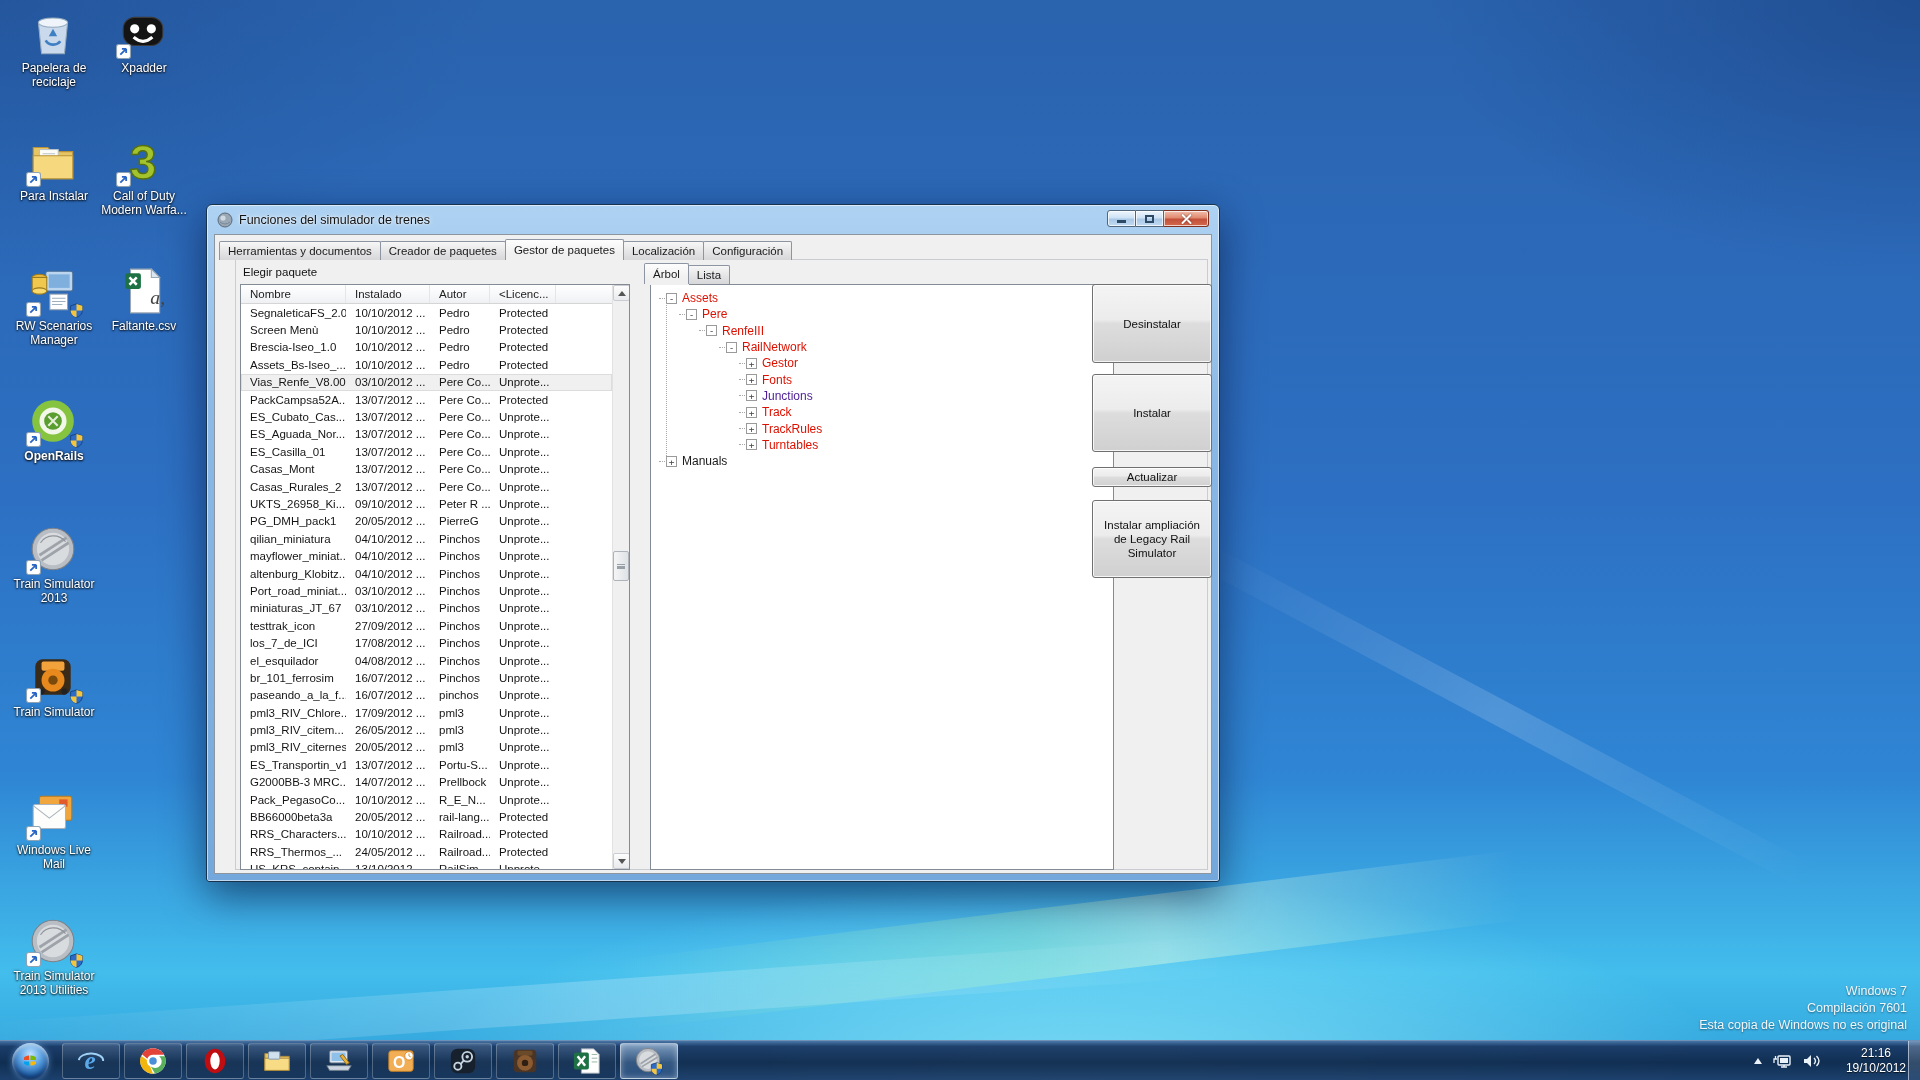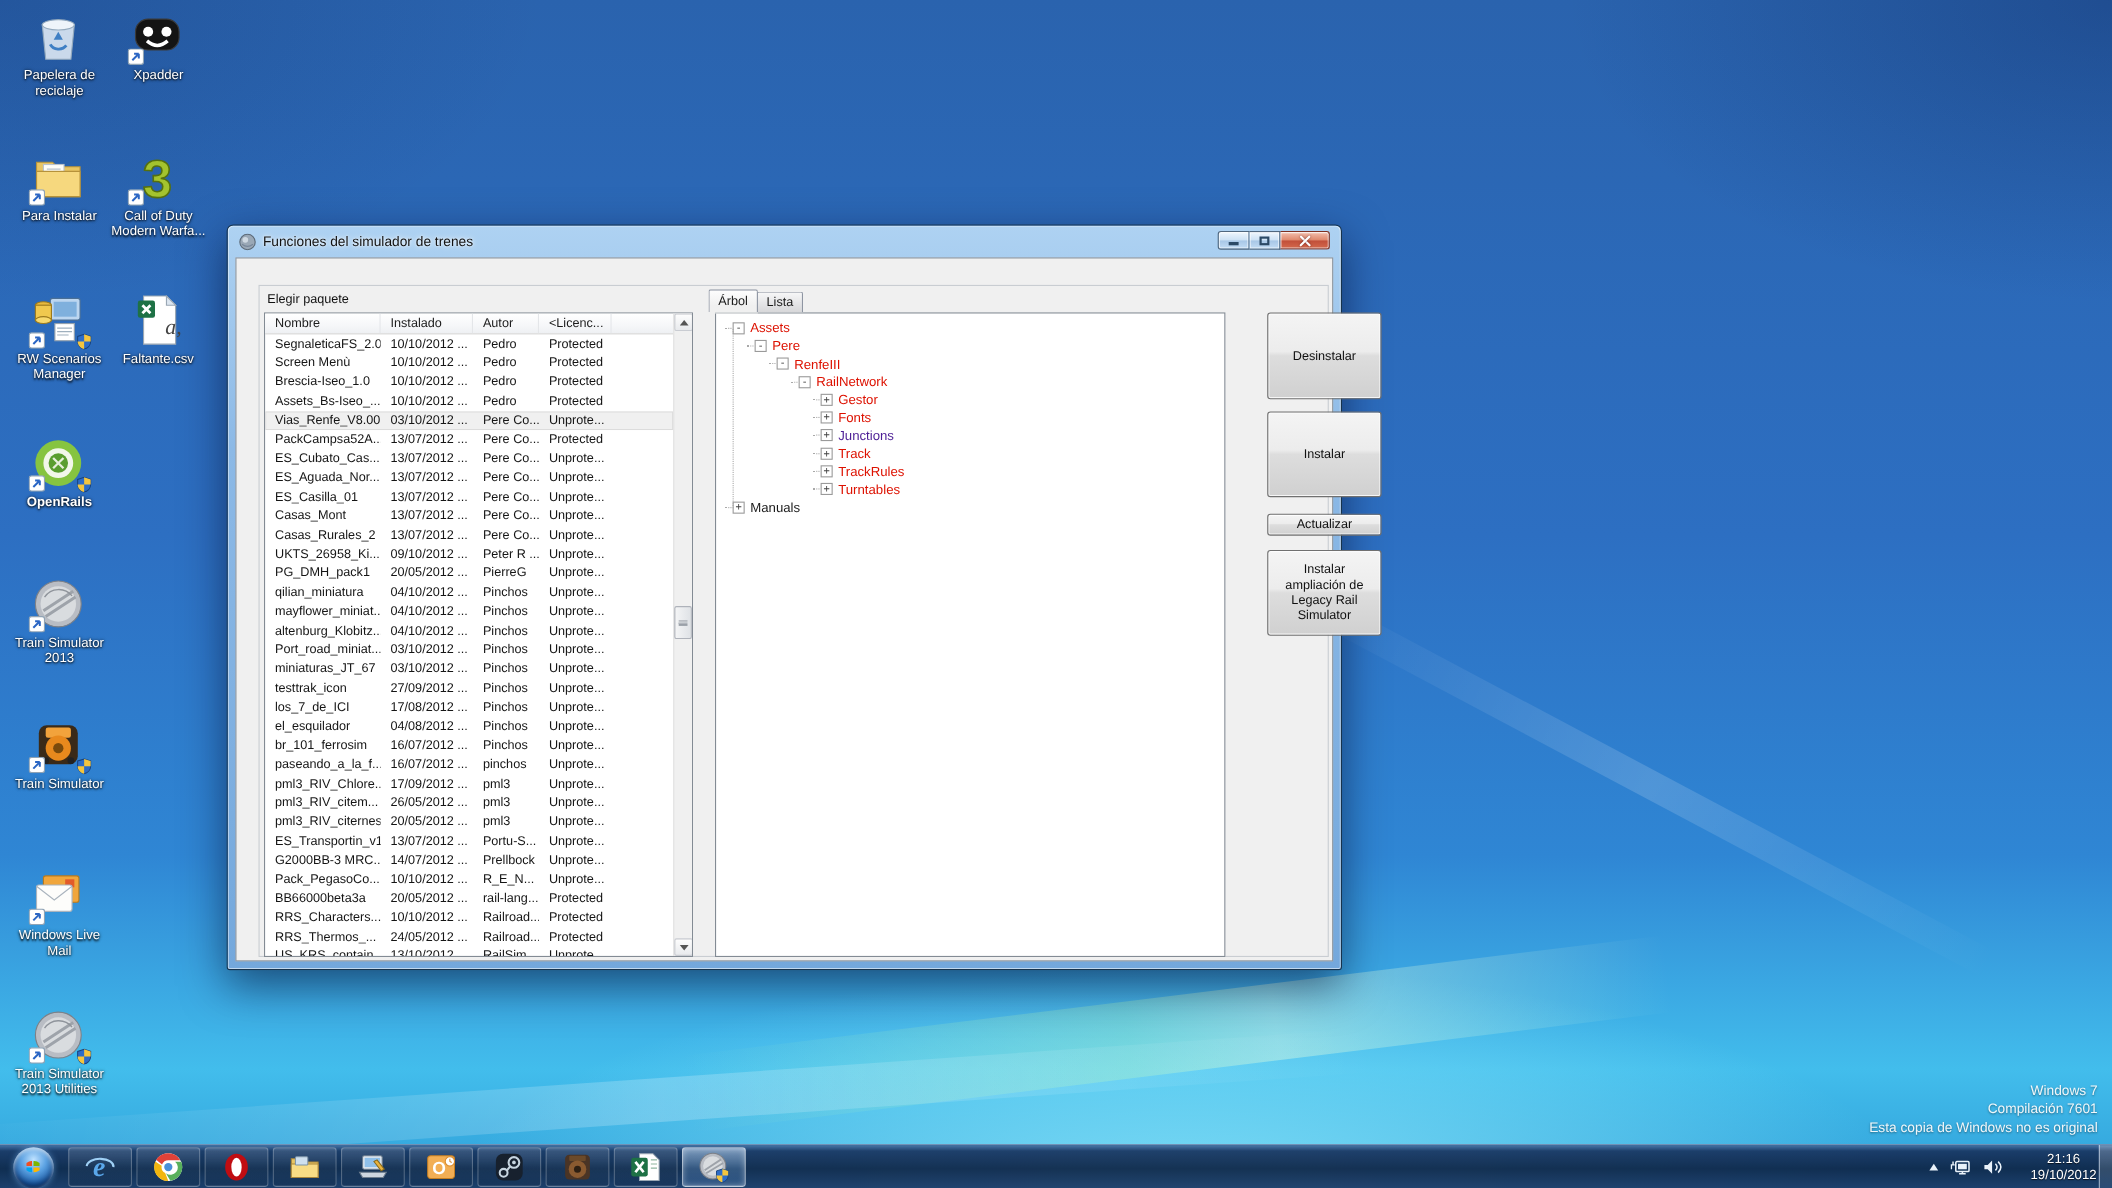--- a/index.html
+++ b/index.html
@@ -100,21 +100,21 @@
     border:1px solid #838b94; overflow:hidden; }
   #tree { position:relative; padding-top:5px; }
   #tree .vguide { position:absolute; left:15px; top:14px; height:163px; border-left:1px dotted #a8a8a8; }
   .trow { display:flex; align-items:center; height:16.3px; cursor:pointer; }
   .tbox { width:11px; height:11px; border:1px solid #9a9a9a; background:#fff; font-size:9.5px; line-height:9px;
     text-align:center; color:#444; margin-right:5px; flex:none; font-family:"DejaVu Sans Mono", monospace; }
   .tstub { width:6px; border-top:1px dotted #a8a8a8; margin-right:1px; flex:none; }
   .tlabel { font-size:12px; white-space:nowrap; }
 
   
-  .abtn { position:absolute; left:916px; width:104px; border:1px solid #707070; border-radius:3px;
+  .abtn { position:absolute; left:856px; width:120px; border:1px solid #707070; border-radius:3px;
     background:linear-gradient(#f4f4f4,#ececec 45%,#dddddd 50%,#d0d0d0); font-size:11.5px; color:#111;
     display:flex; align-items:center; justify-content:center; text-align:center; cursor:pointer; padding:2px 6px;
     box-shadow:inset 0 0 0 1px rgba(255,255,255,.8); }
   #btn-uninstall { top:24px;  height:79px; }
   #btn-install   { top:114px; height:78px; }
   #btn-update    { top:207px; height:20px; }
   #btn-expansion { top:240px; height:78px; line-height:14px; }
 
   
   #taskbar { position:absolute; left:0; right:0; bottom:0; height:40px;
@@ -348,20 +348,27 @@
       <div class="capbtn cls">
           <span class="g-x">
             <i></i>
             <i></i>
           </span>
         </div>
     </div>
   </div>
 
   <div class="client">
+    <div class="tabstrip" id="main-tabs">
+        <div class="tab">Herramientas y documentos</div>
+        <div class="tab">Creador de paquetes</div>
+        <div class="tab active">Gestor de paquetes</div>
+        <div class="tab">Localización</div>
+        <div class="tab">Configuración</div>
+      </div>
     <div class="tabpage">
       <div class="group-label">Elegir paquete</div>
 
       <div class="listview">
         <div class="lv-header" id="lv-header">
             <div class="lv-hcell c0">Nombre</div>
             <div class="lv-hcell c1">Instalado</div>
             <div class="lv-hcell c2">Autor</div>
             <div class="lv-hcell c3">&lt;Licenc...</div>
             <div class="lv-hcell cf"></div>

